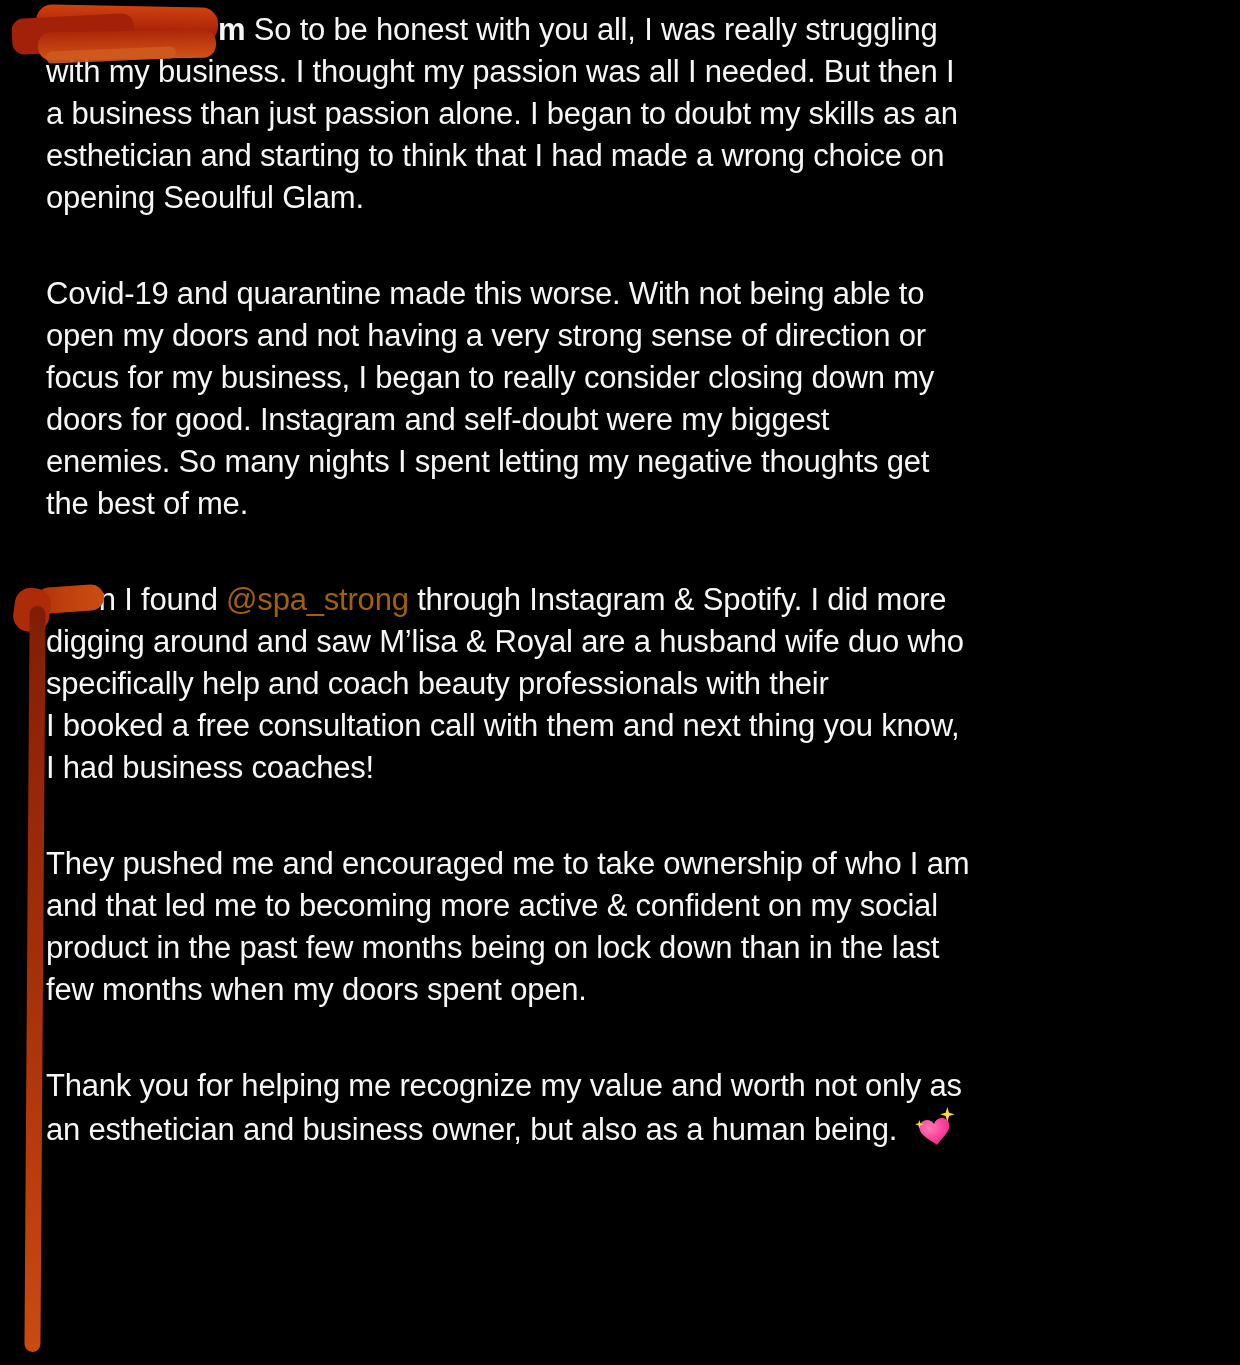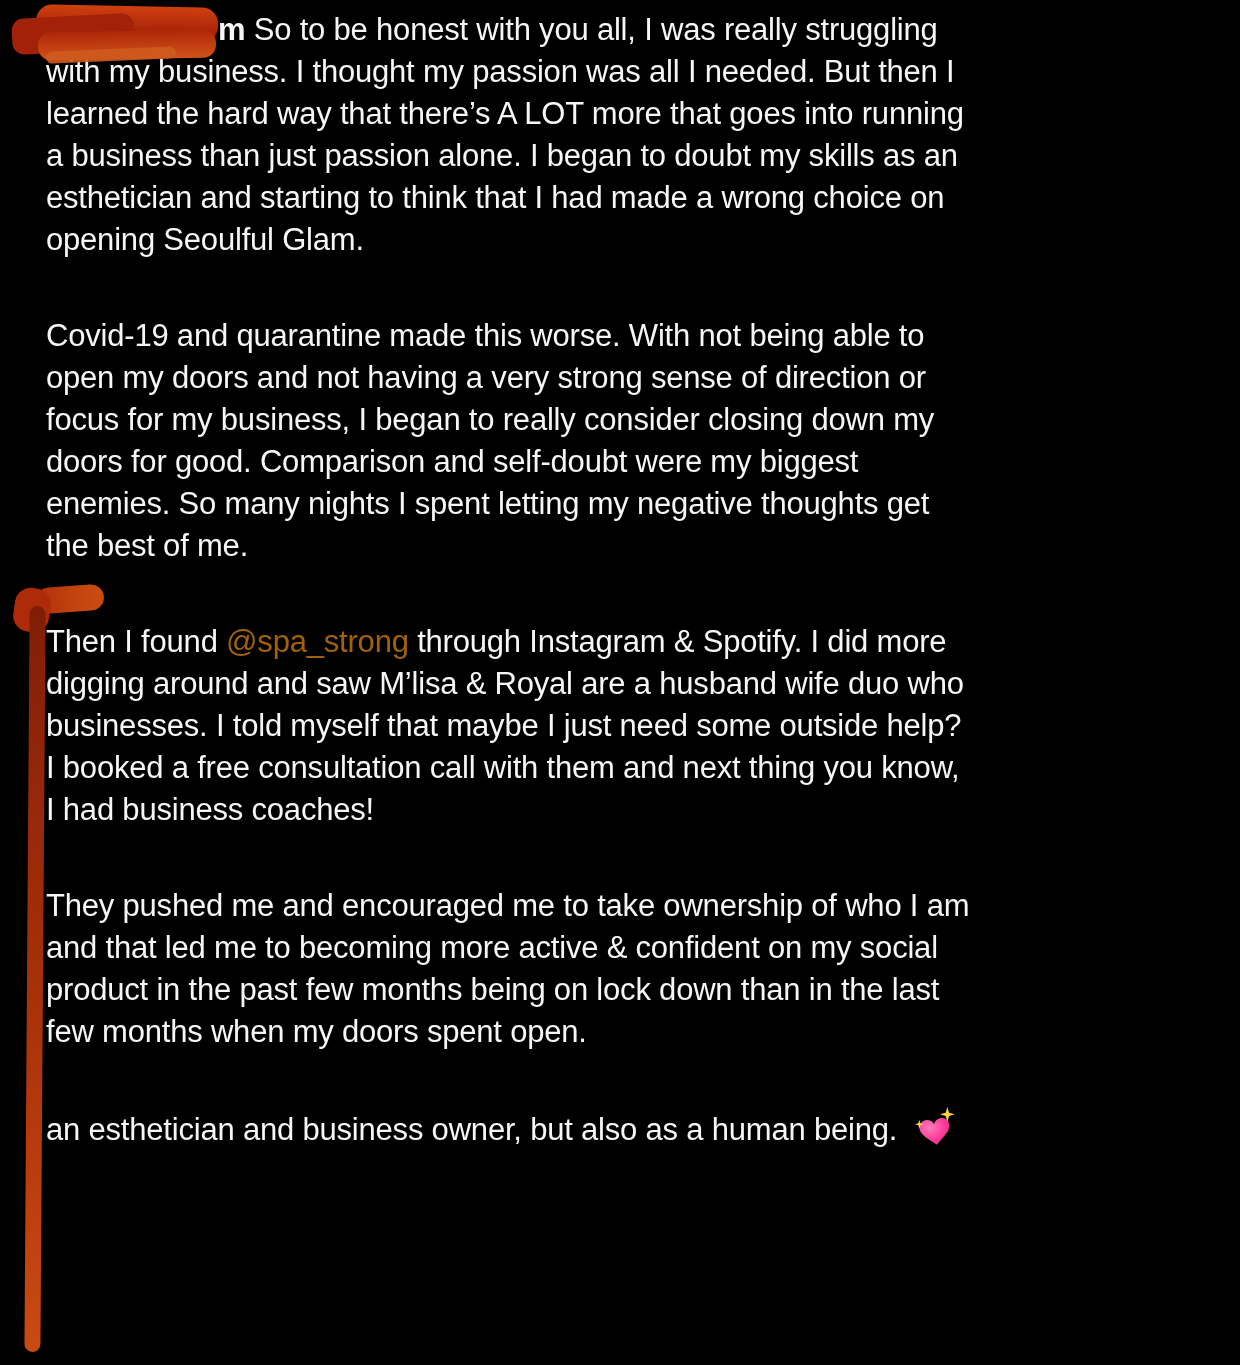--- a/index.html
+++ b/index.html
@@ -117,47 +117,47 @@
     transform: rotate(0.4deg);
   }
 </style>
 </head>
 <body>
 
 <div class="post">
     <div class="paragraph">
       <div class="line"><span class="redacted-spacer"></span><span class="bold-tail">m </span>So to be honest with you all, I was really struggling</div>
       <div class="line">with my business. I thought my passion was all I needed. But then I</div>
-      <div class="line">learned the hard way that there’s A LOT more that goes into running</div>
       <div class="line">a business than just passion alone. I began to doubt my skills as an</div>
       <div class="line">esthetician and starting to think that I had made a wrong choice on</div>
       <div class="line">opening Seoulful Glam.</div>
     </div>
     <div class="paragraph">
       <div class="line">Covid-19 and quarantine made this worse. With not being able to</div>
       <div class="line">open my doors and not having a very strong sense of direction or</div>
       <div class="line">focus for my business, I began to really consider closing down my</div>
-      <div class="line">doors for good. Comparison and self-doubt were my biggest</div>
+      <div class="line">doors for good. Instagram and self-doubt were my biggest</div>
       <div class="line">enemies. So many nights I spent letting my negative thoughts get</div>
       <div class="line">the best of me.</div>
     </div>
     <div class="paragraph">
       <div class="line">Then I found <span class="mention">@spa_strong</span> through Instagram &amp; Spotify. I did more</div>
       <div class="line">digging around and saw M’lisa &amp; Royal are a husband wife duo who</div>
-      <div class="line">businesses. I told myself that maybe I just need some outside help?</div>
+      <div class="line">specifically help and coach beauty professionals with their</div>
       <div class="line">I booked a free consultation call with them and next thing you know,</div>
       <div class="line">I had business coaches!</div>
     </div>
     <div class="paragraph">
       <div class="line">They pushed me and encouraged me to take ownership of who I am</div>
       <div class="line">and that led me to becoming more active &amp; confident on my social</div>
       <div class="line">product in the past few months being on lock down than in the last</div>
       <div class="line">few months when my doors spent open.</div>
     </div>
     <div class="paragraph">
+      <div class="line">Thank you for helping me recognize my value and worth not only as</div>
       <div class="line">an esthetician and business owner, but also as a human being.
   <span class="emoji"><svg width="42" height="42" viewBox="0 0 42 42" xmlns="http://www.w3.org/2000/svg">
     <defs>
       <radialGradient id="pinkg" cx="35%" cy="30%" r="80%">
         <stop offset="0%" stop-color="#ff7ab8"></stop>
         <stop offset="60%" stop-color="#fb3d9b"></stop>
         <stop offset="100%" stop-color="#ec2488"></stop>
       </radialGradient>
     </defs>
     <g transform="translate(6,12) rotate(-8 15 12)">

